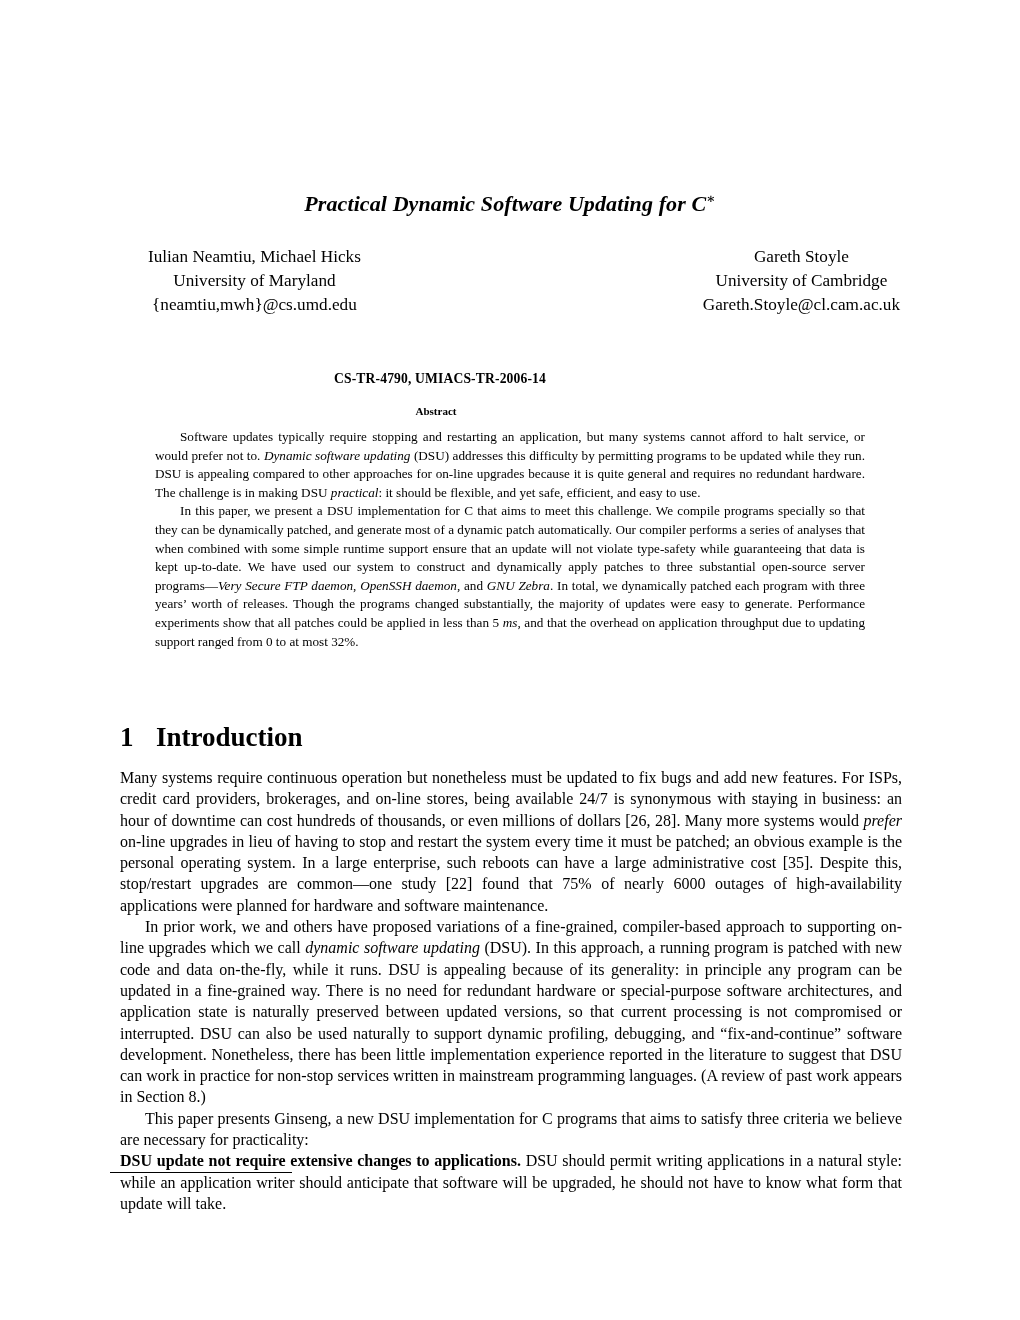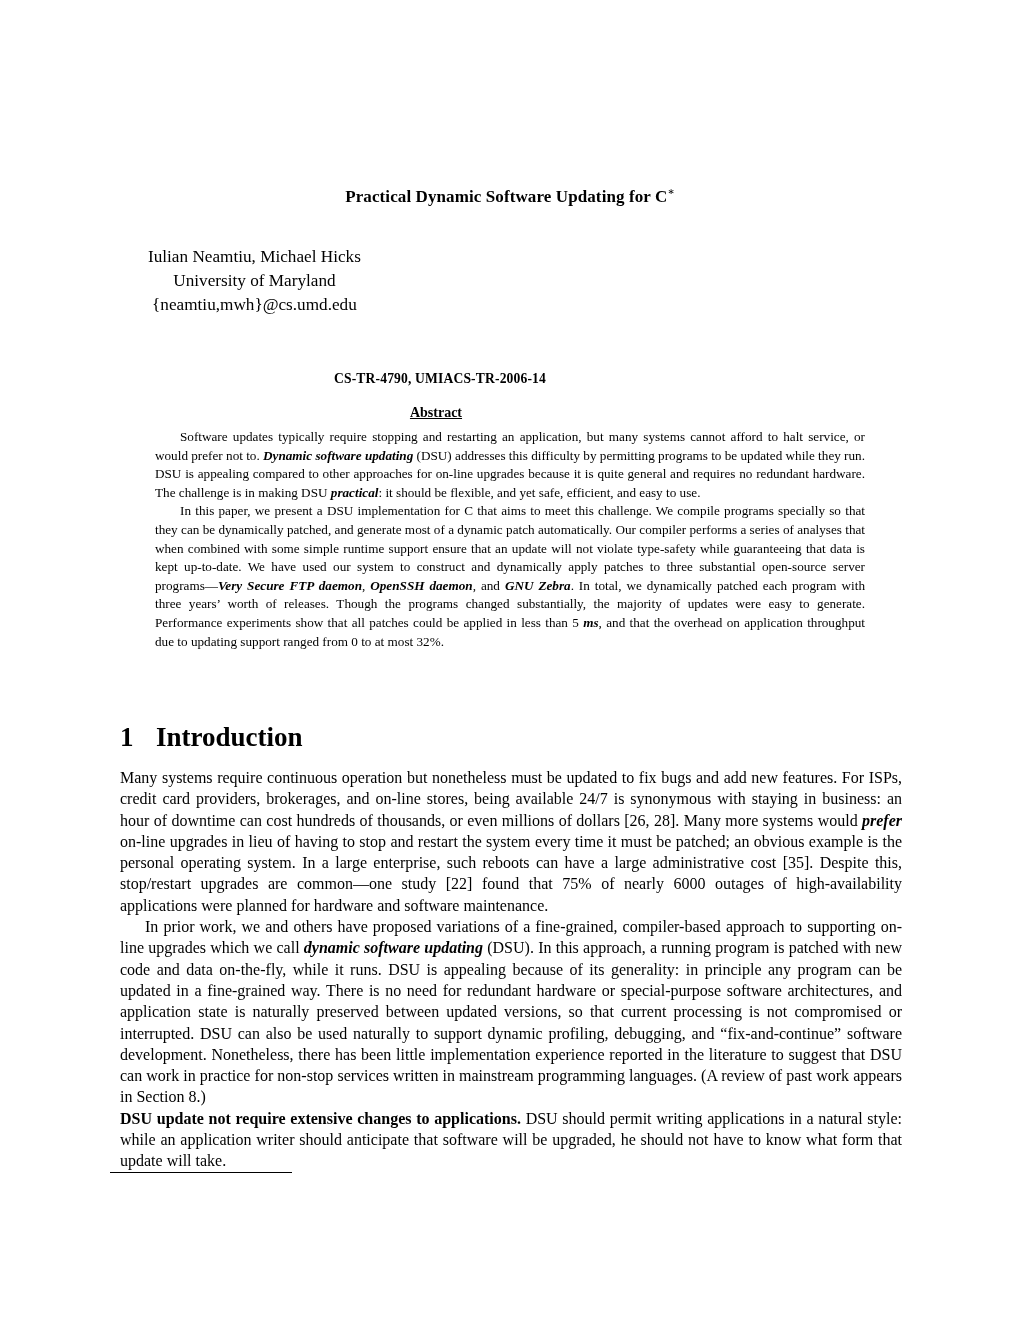--- a/index.html
+++ b/index.html
@@ -19,23 +19,24 @@
     background: #ffffff;
     overflow: hidden;
   }
   
   .title {
     position: absolute;
     top: 176px;
     left: 0;
     width: 1020px;
     text-align: center;
-    font-size: 17px;
+    font-size: 22px;
     line-height: 1.2;
     letter-spacing: 0.1px;
+    font-style: italic;
   }
   .title sup {
     font-size: 0.62em;
     vertical-align: super;
     line-height: 0;
   }
   
   .authors {
     position: absolute;
     top: 245px;
@@ -63,23 +64,22 @@
     font-weight: bold;
     letter-spacing: 0.15px;
   }
   
   .abstract-head {
     position: absolute;
     top: 405px;
     left: 0;
     width: 872px;
     text-align: center;
-    font-size: 14px;
+    font-size: 11px;
     font-weight: bold;
-    text-decoration: underline;
   }
   .abstract-body {
     position: absolute;
     top: 428px;
     left: 155px;
     width: 710px;
     font-size: 13.2px;
     line-height: 18.6px;
     text-align: justify;
     text-justify: inter-word;
@@ -142,51 +142,57 @@
     line-height: 15.4px;
     text-align: justify;
     text-justify: inter-word;
     text-indent: 22px;
   }
   .footnote-text sup {
     font-size: 0.8em;
     vertical-align: super;
     line-height: 0;
   }
-  i, em { font-style: italic; font-weight: bold; }
+  i, em { font-style: italic; }
 </style>
 </head>
 <body>
 
 <div class="page">
 
   <h1 class="title"><span>Practical Dynamic Software Updating for C</span><sup>∗</sup></h1>
 
   <div class="authors">
     <div class="author-col c1">
       <div>Iulian Neamtiu, Michael Hicks</div>
       <div>University of Maryland</div>
       <div>{neamtiu,mwh}@cs.umd.edu</div>
+    </div>
+    <div class="author-col c2">
+      <div>Gareth Stoyle</div>
+      <div>University of Cambridge</div>
+      <div>Gareth.Stoyle@cl.cam.ac.uk</div>
     </div>
   </div>
 
   <div class="trnum">CS-TR-4790, UMIACS-TR-2006-14</div>
 
   <div class="abstract-head">Abstract</div>
 
   <div class="abstract-body">
     <p>Software updates typically require stopping and restarting an application, but many systems cannot afford to halt service, or would prefer not to. <i>Dynamic software updating</i> (DSU) addresses this difficulty by permitting programs to be updated while they run. DSU is appealing compared to other approaches for on-line upgrades because it is quite general and requires no redundant hardware. The challenge is in making DSU <i>practical</i>: it should be flexible, and yet safe, efficient, and easy to use.</p>
     <p>In this paper, we present a DSU implementation for C that aims to meet this challenge. We compile programs specially so that they can be dynamically patched, and generate most of a dynamic patch automatically. Our compiler performs a series of analyses that when combined with some simple runtime support ensure that an update will not violate type-safety while guaranteeing that data is kept up-to-date. We have used our system to construct and dynamically apply patches to three substantial open-source server programs—<i>Very Secure FTP daemon</i>, <i>OpenSSH daemon</i>, and <i>GNU Zebra</i>. In total, we dynamically patched each program with three years’ worth of releases. Though the programs changed substantially, the majority of updates were easy to generate. Performance experiments show that all patches could be applied in less than 5 <i>ms</i>, and that the overhead on application throughput due to updating support ranged from 0 to at most 32%.</p>
   </div>
 
   <h2 class="section-head"><span class="num">1</span><span>Introduction</span></h2>
 
   <div class="body-col">
     <p class="noindent">Many systems require continuous operation but nonetheless must be updated to fix bugs and add new features. For ISPs, credit card providers, brokerages, and on-line stores, being available 24/7 is synonymous with staying in business: an hour of downtime can cost hundreds of thousands, or even millions of dollars [26, 28]. Many more systems would <i>prefer</i> on-line upgrades in lieu of having to stop and restart the system every time it must be patched; an obvious example is the personal operating system. In a large enterprise, such reboots can have a large administrative cost [35]. Despite this, stop/restart upgrades are common—one study [22] found that 75% of nearly 6000 outages of high-availability applications were planned for hardware and software maintenance.</p>
     <p class="indent">In prior work, we and others have proposed variations of a fine-grained, compiler-based approach to supporting on-line upgrades which we call <i>dynamic software updating</i> (DSU). In this approach, a running program is patched with new code and data on-the-fly, while it runs. DSU is appealing because of its generality: in principle any program can be updated in a fine-grained way. There is no need for redundant hardware or special-purpose software architectures, and application state is naturally preserved between updated versions, so that current processing is not compromised or interrupted. DSU can also be used naturally to support dynamic profiling, debugging, and “fix-and-continue” software development. Nonetheless, there has been little implementation experience reported in the literature to suggest that DSU can work in practice for non-stop services written in mainstream programming languages. (A review of past work appears in Section 8.)</p>
+    <p class="indent">This paper presents Ginseng, a new DSU implementation for C programs that aims to satisfy three criteria we believe are necessary for practicality:</p>
     <p class="noindent"><span class="lead-bold">DSU update not require extensive changes to applications.</span><span> DSU should permit writing applications in a natural style: while an application writer should anticipate that software will be upgraded, he should not have to know what form that update will take.</span></p>
   </div>
 
   <div class="footnote">
     <div class="footnote-rule"></div>
   </div>
 
 </div>
 
 </body></html>

